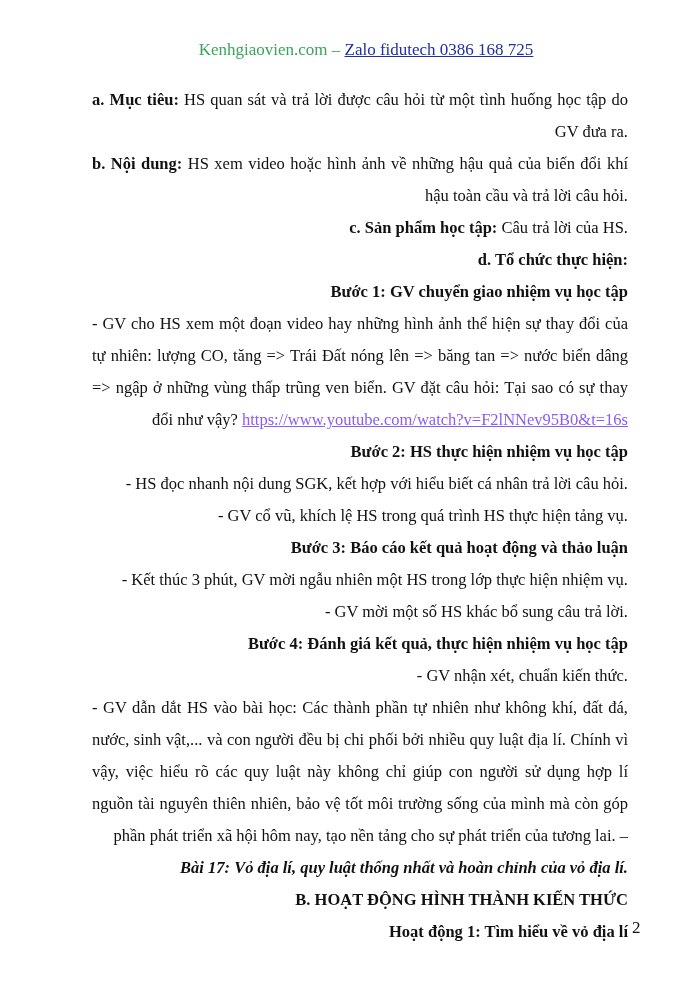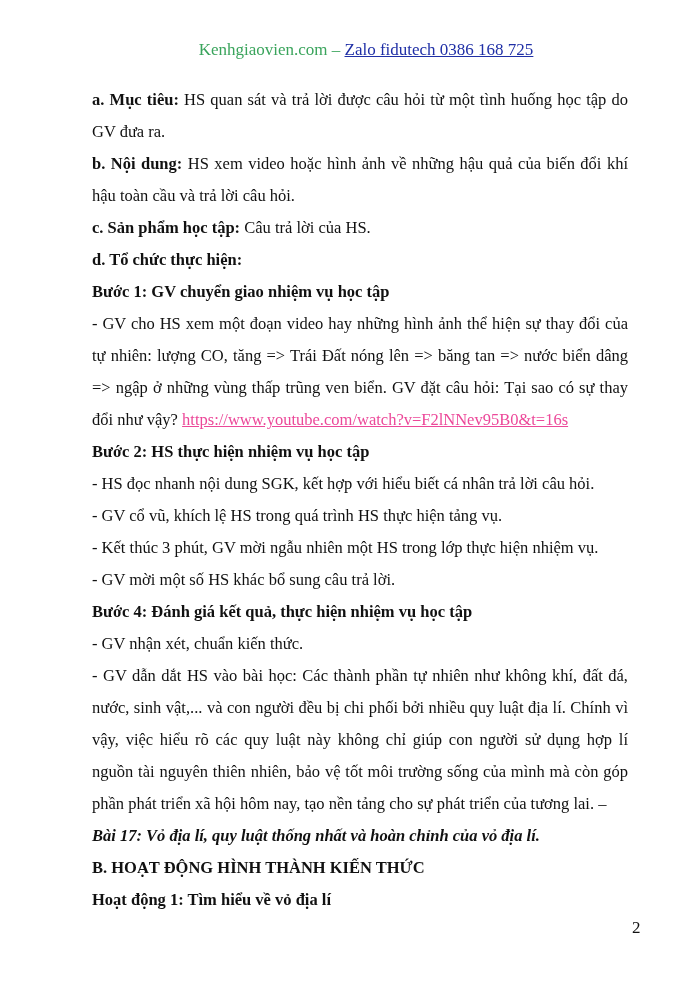--- a/index.html
+++ b/index.html
@@ -4,25 +4,25 @@
 <style>
   html, body { margin: 0; padding: 0; background: #ffffff; }
   body { width: 700px; height: 990px; position: relative; overflow: hidden;
          font-family: "Liberation Serif", "DejaVu Serif", serif; color: #111; }
   .header { position: absolute; top: 40px; left: 16px; width: 700px; text-align: center;
             font-size: 17px; }
   .header .site { color: #3aa45c; }
   .header .sep { color: #3aa45c; }
   .header .zalo { color: #1f2fa6; text-decoration: underline; }
   .content { position: absolute; top: 84px; left: 92px; width: 536px; font-size: 16.5px; }
-  .line { height: 32px; line-height: 32px; white-space: nowrap; }
+  .line { height: 32px; line-height: 32px; white-space: nowrap; text-align: right; }
   .just { text-align: justify; text-align-last: justify; white-space: normal; height: 32px; overflow: hidden; }
   .b { font-weight: bold; }
   .bi { font-weight: bold; font-style: italic; }
-  a.link { color: #ec4899; text-decoration: underline; }
+  a.link { color: #8b5cf6; text-decoration: underline; }
   .pageno { position: absolute; top: 918px; left: 632px; font-size: 17px; }
 </style>
 </head>
 <body>
 
 <div class="header">
   <span class="site">Kenhgiaovien.com</span><span class="sep"> – </span><span class="zalo">Zalo fidutech 0386 168 725</span>
 </div>
 
 <div class="content">
@@ -39,20 +39,21 @@
   <div class="line b">Bước 1: GV chuyển giao nhiệm vụ học tập</div>
   <div class="line just">- GV cho HS xem một đoạn video hay những hình ảnh thể hiện sự thay đổi của</div>
   <div class="line just">tự nhiên: lượng CO, tăng =&gt; Trái Đất nóng lên =&gt; băng tan =&gt; nước biển dâng</div>
   <div class="line just">=&gt; ngập ở những vùng thấp trũng ven biển. GV đặt câu hỏi: Tại sao có sự thay</div>
   <div class="line"><span>đổi như vậy? </span><a class="link">https://www.youtube.com/watch?v=F2lNNev95B0&amp;t=16s</a></div>
 
   <div class="line b">Bước 2: HS thực hiện nhiệm vụ học tập</div>
   <div class="line">- HS đọc nhanh nội dung SGK, kết hợp với hiểu biết cá nhân trả lời câu hỏi.</div>
   <div class="line">- GV cổ vũ, khích lệ HS trong quá trình HS thực hiện tảng vụ.</div>
 
+  <div class="line b">Bước 3: Báo cáo kết quả hoạt động và thảo luận</div>
   <div class="line">- Kết thúc 3 phút, GV mời ngẫu nhiên một HS trong lớp thực hiện nhiệm vụ.</div>
   <div class="line">- GV mời một số HS khác bổ sung câu trả lời.</div>
 
   <div class="line b">Bước 4: Đánh giá kết quả, thực hiện nhiệm vụ học tập</div>
   <div class="line">- GV nhận xét, chuẩn kiến thức.</div>
   <div class="line just">- GV dẫn dắt HS vào bài học: Các thành phần tự nhiên như không khí, đất đá,</div>
   <div class="line just">nước, sinh vật,... và con người đều bị chi phối bởi nhiều quy luật địa lí. Chính vì</div>
   <div class="line just">vậy, việc hiểu rõ các quy luật này không chỉ giúp con người sử dụng hợp lí</div>
   <div class="line just">nguồn tài nguyên thiên nhiên, bảo vệ tốt môi trường sống của mình mà còn góp</div>
   <div class="line">phần phát triển xã hội hôm nay, tạo nền tảng cho sự phát triển của tương lai. –</div>

